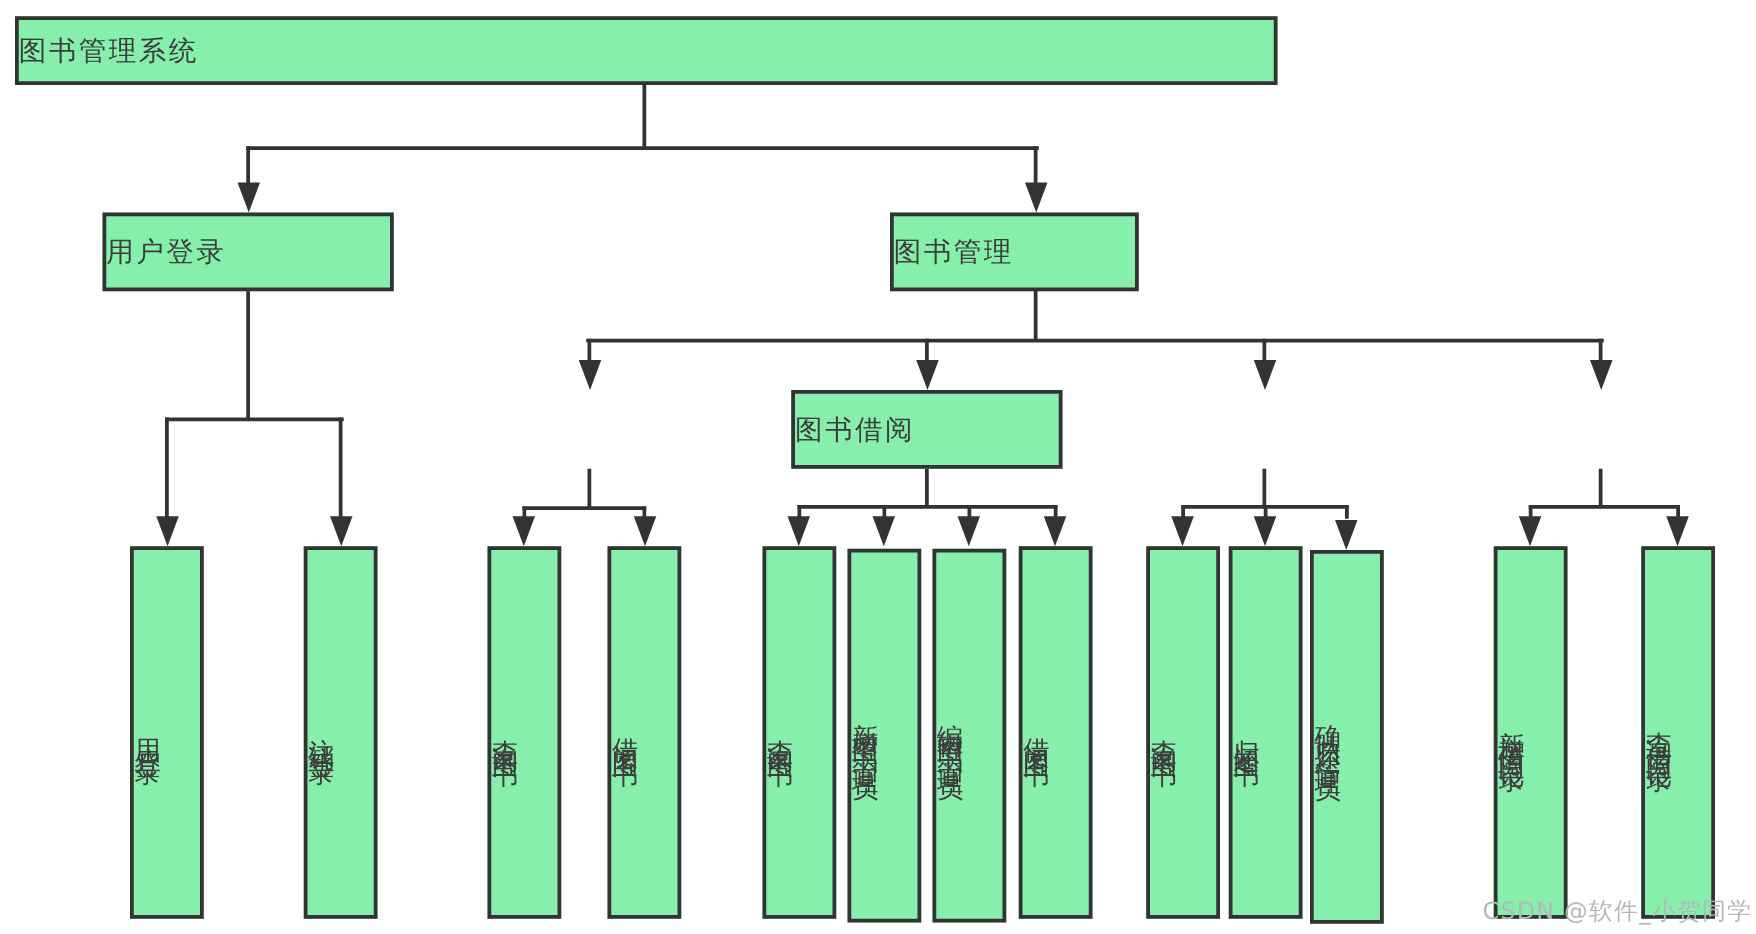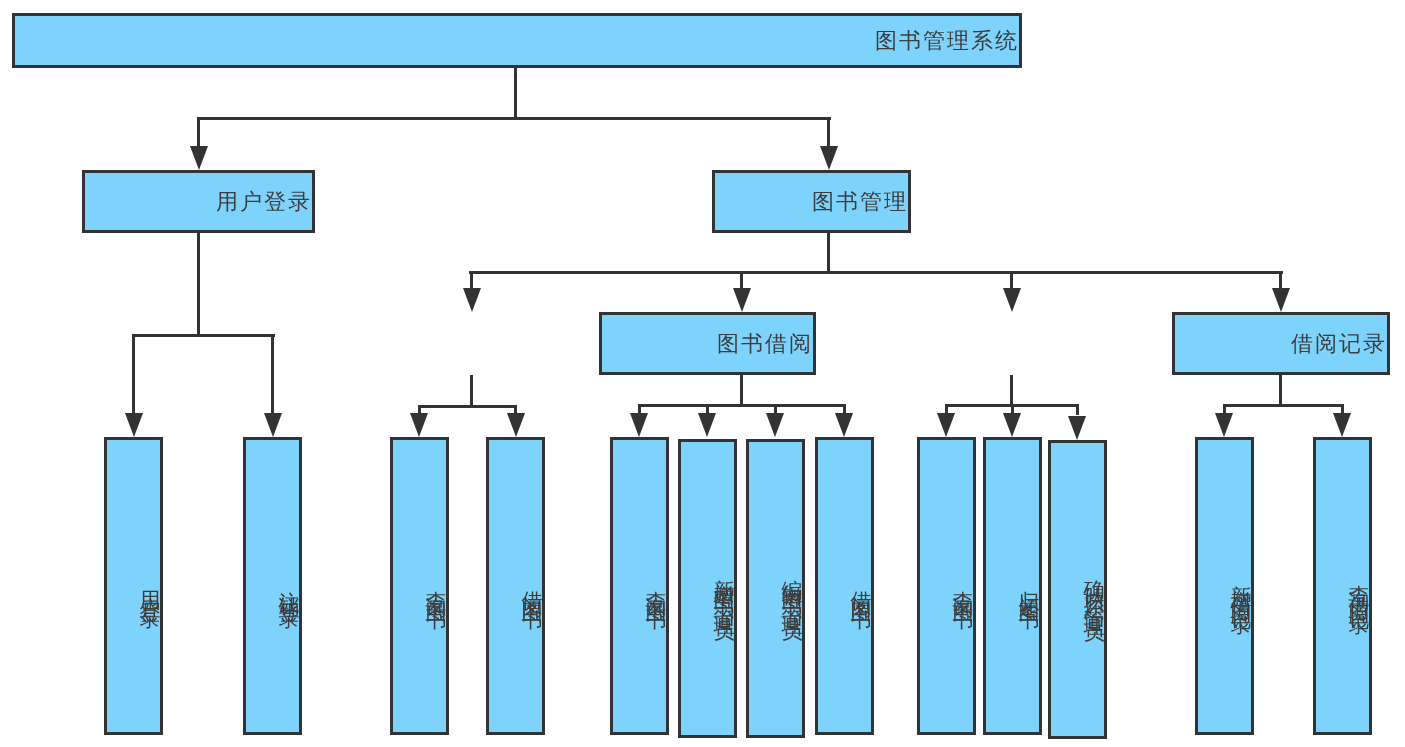--- a/index.html
+++ b/index.html
@@ -7,23 +7,23 @@
     position:relative;
     width:1405px;height:747px;
     background:#ffffff;
     font-family:"DejaVu Sans","Liberation Sans",sans-serif;
     color:#3d3d3d;
     overflow:hidden;
   }
   .box{
     position:absolute;
     border:3px solid #333333;
-    background:#7dd3fc;
+    background:#86efac;
     box-sizing:border-box;
-    display:flex;align-items:center;justify-content:flex-end;
+    display:flex;align-items:center;justify-content:flex-start;
   }
   .box.h{font-size:22px;letter-spacing:2px;}
   .box.v .vtext{
     writing-mode:vertical-rl;
     font-size:21px;
     letter-spacing:6px;
     line-height:1;
     white-space:nowrap;
   }
   .vline{position:absolute;width:3px;background:#333333;}
@@ -78,25 +78,22 @@
   <div class="hline" style="left:469px;top:271px;width:814px"></div>
   <div class="vline" style="left:470px;top:271px;height:22px"></div>
   <div class="arr" style="left:463px;top:288px"></div>
   <div class="vline" style="left:740px;top:271px;height:22px"></div>
   <div class="arr" style="left:733px;top:288px"></div>
   <div class="vline" style="left:1010px;top:271px;height:22px"></div>
   <div class="arr" style="left:1003px;top:288px"></div>
   <div class="vline" style="left:1279px;top:271px;height:22px"></div>
   <div class="arr" style="left:1272px;top:288px"></div>
 
-  <div class="box h" style="left:599px;top:312px;width:217px;height:63px">
+  <div class="box h" style="left:633px;top:312px;width:217px;height:63px">
     <span>图书借阅</span>
-  </div>
-  <div class="box h" style="left:1172px;top:312px;width:218px;height:63px">
-    <span>借阅记录</span>
   </div>
 
   <div class="vline" style="left:470px;top:375px;height:33px"></div>
   <div class="hline" style="left:418px;top:405px;width:99px"></div>
   <div class="vline" style="left:418px;top:405px;height:10px"></div>
   <div class="arr" style="left:410px;top:413px"></div>
   <div class="vline" style="left:514px;top:405px;height:10px"></div>
   <div class="arr" style="left:507px;top:413px"></div>
 
   <div class="vline" style="left:740px;top:375px;height:31px"></div>
@@ -163,14 +160,15 @@
     <span class="vtext">确认归还（管理员）</span>
   </div>
 
   <div class="box v" style="left:1195px;top:437px;width:59px;height:298px">
     <span class="vtext">新增借阅记录</span>
   </div>
   <div class="box v" style="left:1313px;top:437px;width:59px;height:298px">
     <span class="vtext">查询借阅记录</span>
   </div>
 
+  <div id="watermark">CSDN @软件_小贺同学</div>
 
 </div>
 
 </body></html>

